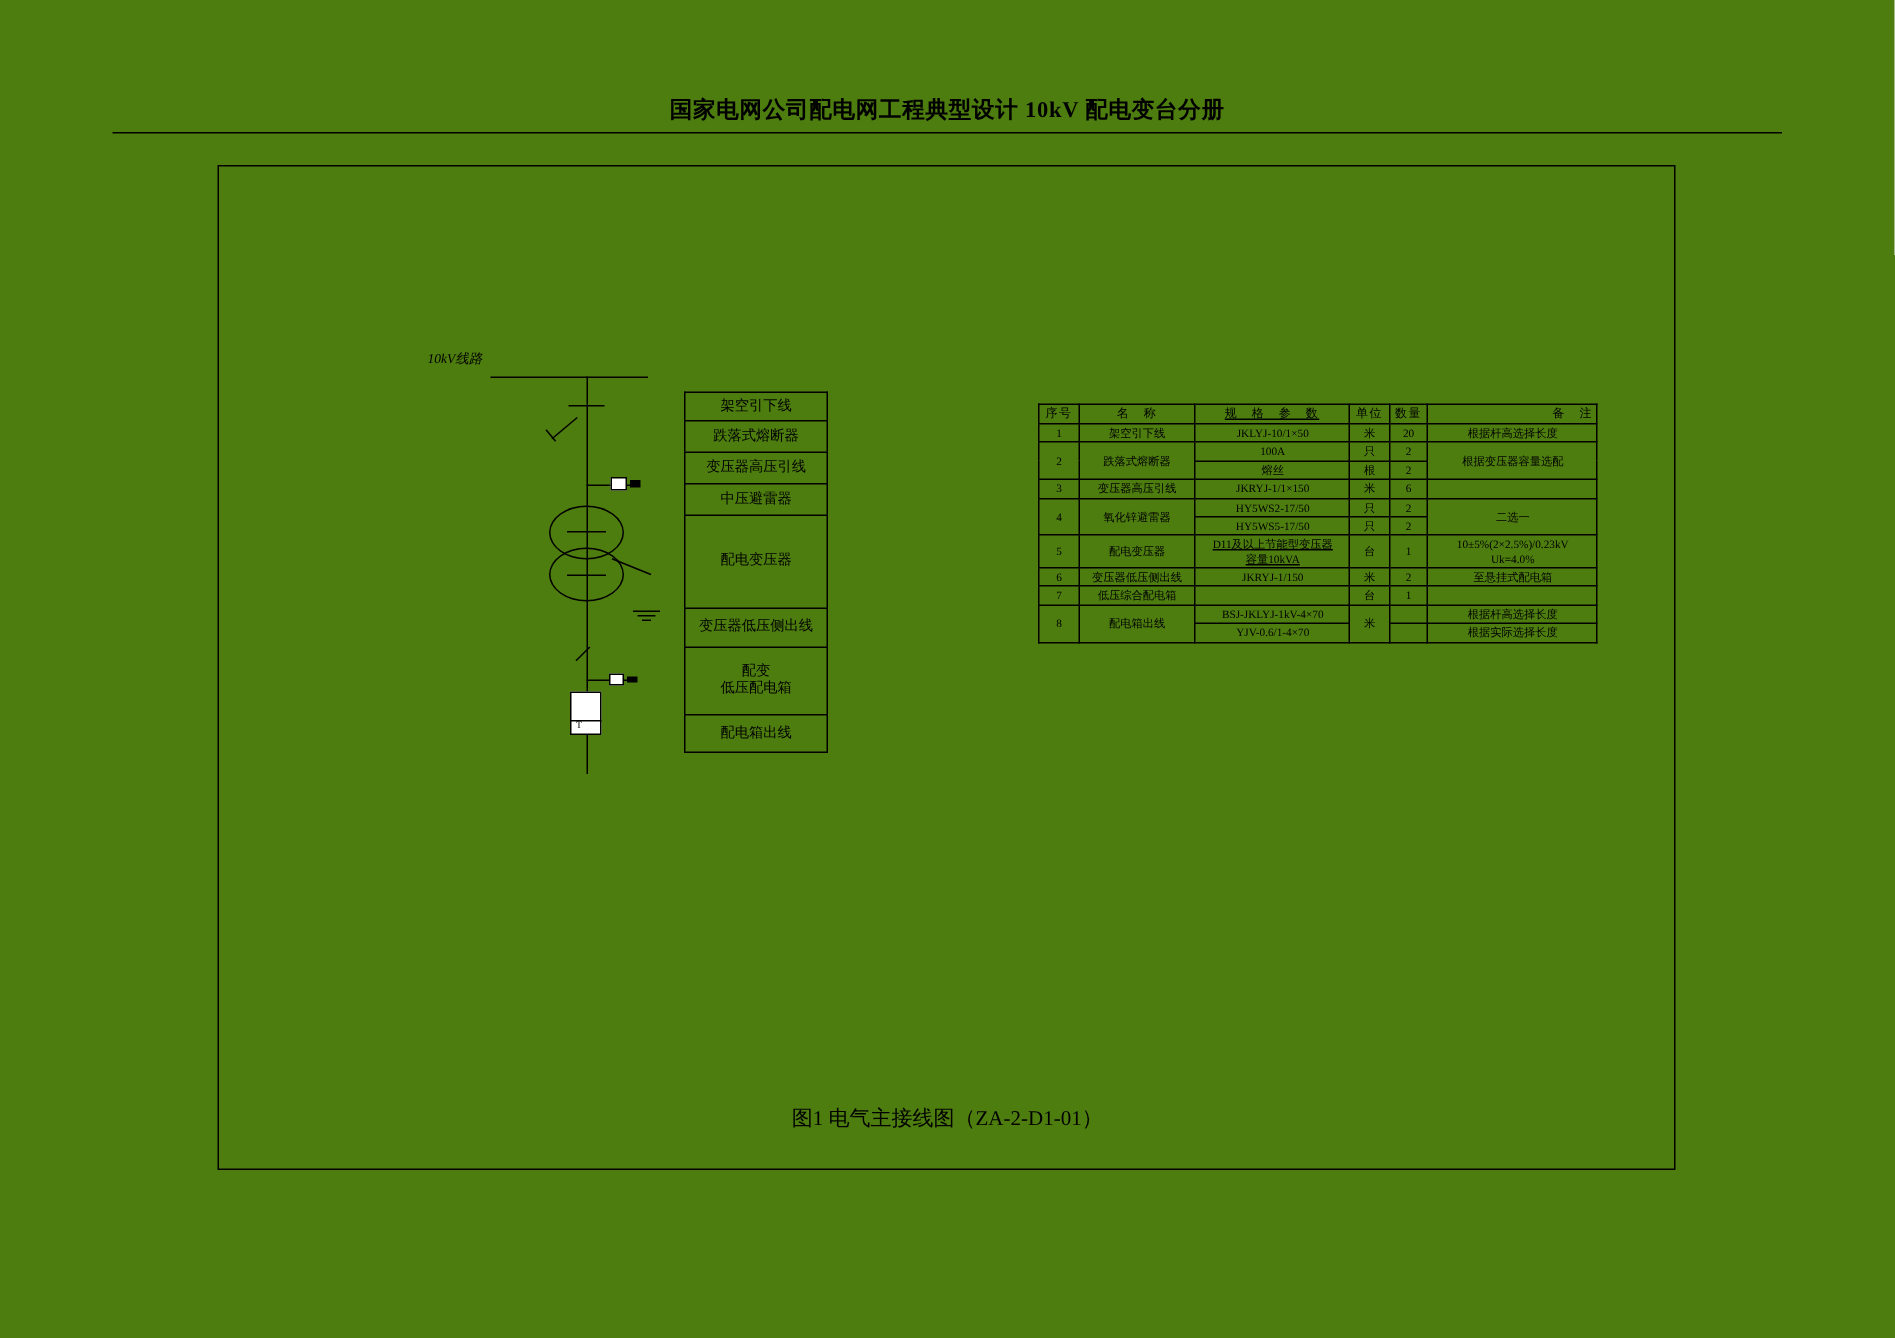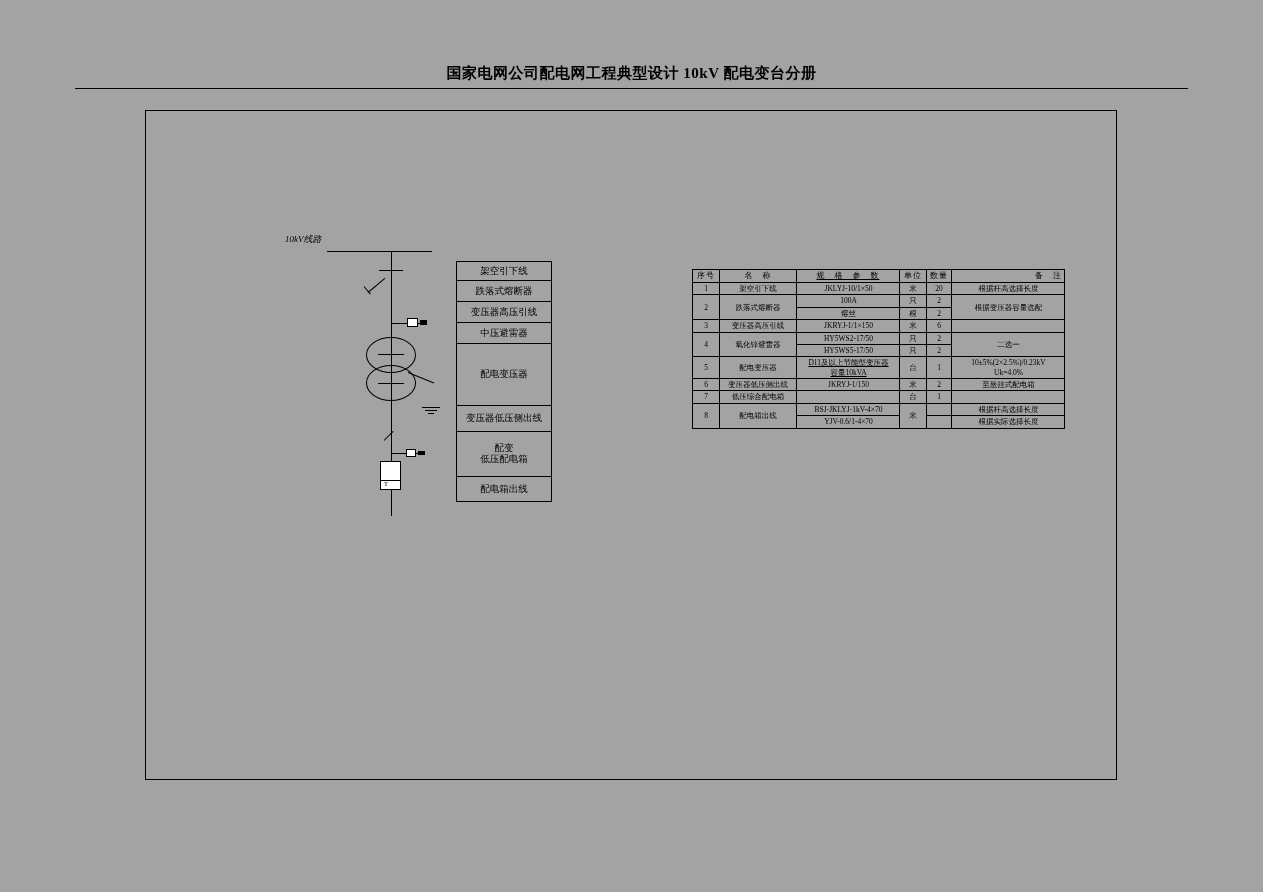--- a/index.html
+++ b/index.html
@@ -4,21 +4,21 @@
 <style>
   html, body {
     margin: 0;
     padding: 0;
     background: #f0f0f0;
   }
   .page {
     position: relative;
     width: 1263px;
     height: 892px;
-    background: #a3a3a3;
+    background: #4d7c0f;
     font-family: "Liberation Serif", serif;
     overflow: hidden;
   }
   .header-title {
     position: absolute;
     top: 64px;
     left: 0;
     width: 1263px;
     text-align: center;
     font-size: 15px;
@@ -319,15 +319,16 @@
         <td class="left">根据杆高选择长度</td>
       </tr>
       <tr>
         <td class="left">YJV-0.6/1-4×70</td>
         <td></td>
         <td class="left">根据实际选择长度</td>
       </tr>
     </tbody>
   </table>
 
+  <div class="fig-caption">图1 电气主接线图（ZA-2-D1-01）</div>
   <div class="page-number">95</div>
 
 </div>
 
 </body></html>

